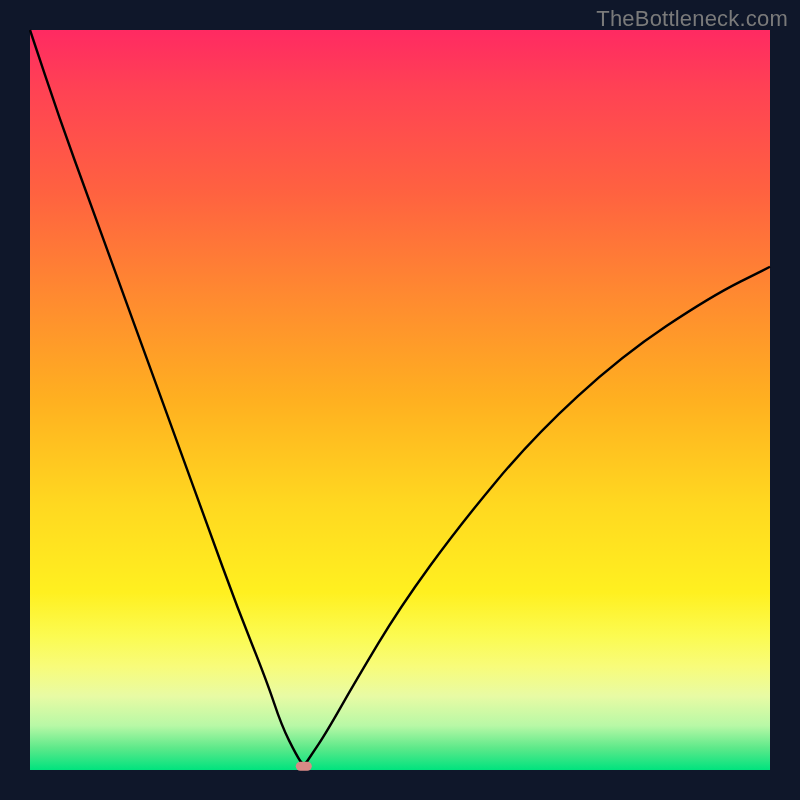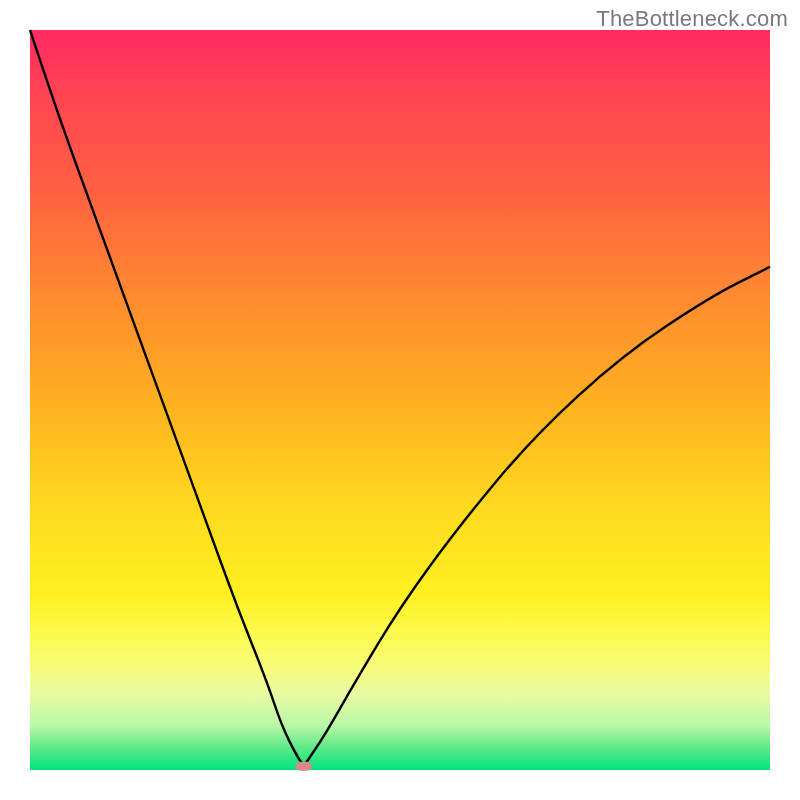--- a/index.html
+++ b/index.html
@@ -8,21 +8,21 @@
     width: 800px;
     height: 800px;
     overflow: hidden;
     background: #000;
     font-family: Arial, Helvetica, sans-serif;
   }
   .frame {
     position: relative;
     width: 800px;
     height: 800px;
-    background: #ffffff;
+    background: #0f172a;
   }
   .plot-area {
     position: absolute;
     left: 30px;
     top: 30px;
     width: 740px;
     height: 740px;
     
     background: linear-gradient(
       to bottom,

